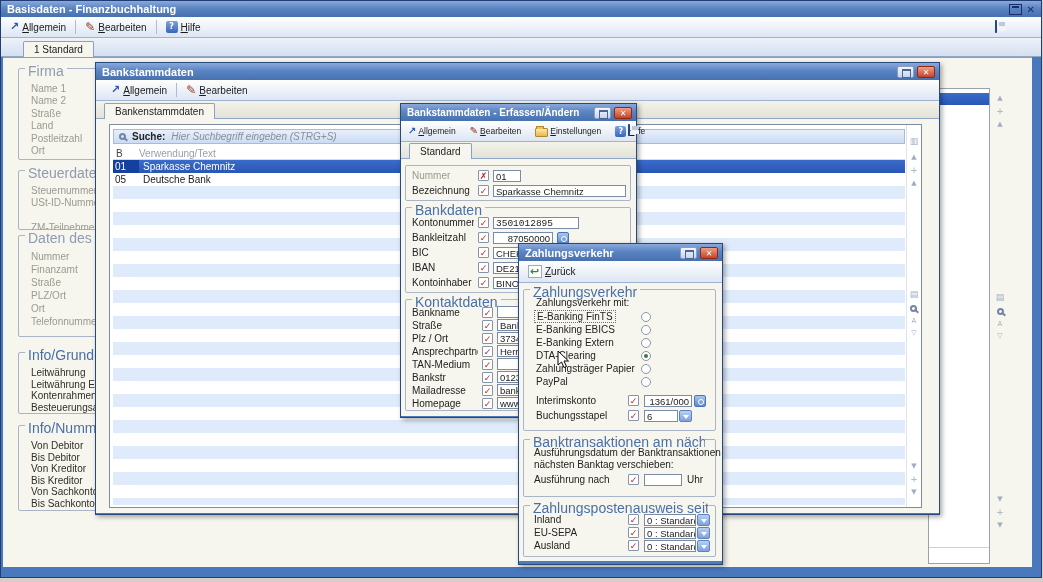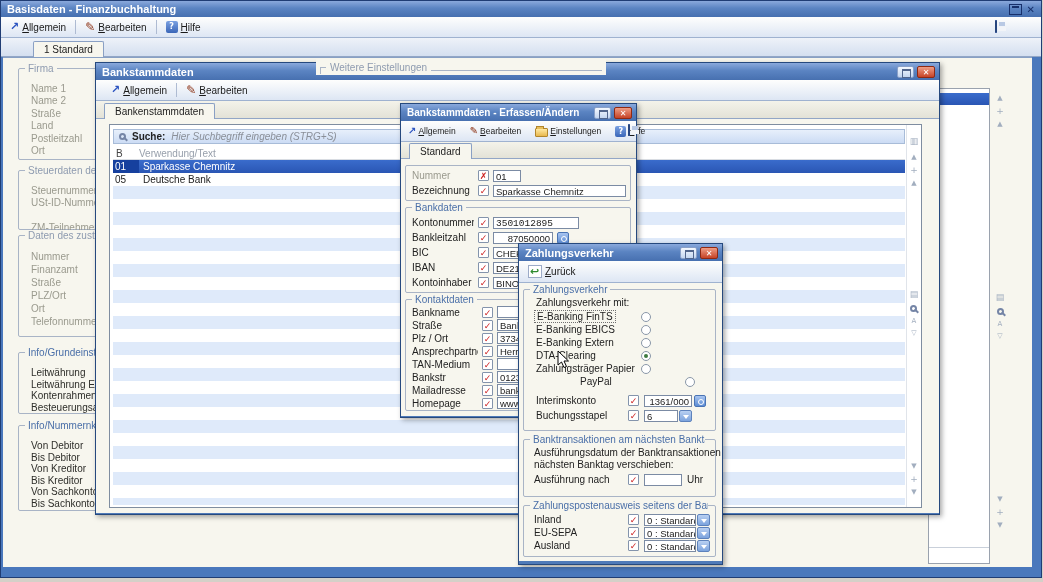--- a/index.html
+++ b/index.html
@@ -46,21 +46,21 @@
   .i-back { width:14px; height:13px; background:#fff; border:1px solid #9cab c8; border:1px solid #9cabc8; position:relative; }
   .i-back span { position:absolute; left:1px; top:-1px; color:#2e8b2e; font:bold 11px/13px "DejaVu Sans",sans-serif; }
   .mag { width:7px; height:7px; border:2px solid #7585a6; border-radius:50%; position:relative; display:inline-block; }
   .mag::after { content:""; position:absolute; width:5px; height:2px; background:#7585a6;
     right:-4px; bottom:-2px; transform:rotate(45deg); }
   .glyph { font-family:"DejaVu Sans",sans-serif; }
 
   
   .grp { position:absolute; border:1px solid #a9b4c6; border-radius:2px; }
   .legend { position:absolute; top:-6px; left:6px; background:#f7f6ee; padding:0 3px;
-    font-size:10px; color:#4a6fa8; white-space:nowrap; }
+    font-size:14px; color:#4a6fa8; white-space:nowrap; }
   .legend.muted { color:#8e9bb0; }
   .cb { width:11px; height:11px; background:#fff; border:1px solid #8494ac; border-radius:1px;
     color:#cc2020; font:bold 9px/10px "DejaVu Sans",sans-serif; text-align:center; flex:none; }
   .radio { width:10px; height:10px; border:1px solid #8a97a8; border-radius:50%; background:#fff; position:relative; flex:none; }
   .radio.sel::after { content:""; position:absolute; inset:2px; border-radius:50%; background:#3e7a40; }
   .field { background:#fff; border:1px solid #7b8ba4; height:12px; font-size:9.5px; line-height:11px;
     padding:0 2px; overflow:hidden; white-space:nowrap; }
   .ddbtn { width:13px; height:12px; flex:none; background:linear-gradient(#b9d0f2,#7ca3dd); border:1px solid #5d82bc;
     border-radius:2px; position:relative; }
   .ddbtn::after { content:""; position:absolute; left:3px; top:4px;
@@ -119,21 +119,21 @@
       </span>
       <span class="tsep"></span>
       <span class="titem">
         <span class="i-help">?</span>
         <span class="tlabel">Hilfe</span>
       </span>
       <span style="position:absolute; right:44px; top:4px;">
         <span class="i-floppy"></span>
       </span>
     </div>
-    <div class="tabstrip" style="height:19px; padding-left:32px;">
+    <div class="tabstrip" style="height:19px; padding-left:22px;">
       <span class="tab">1 Standard</span>
     </div>
 
     <div id="main-content">
 
       <div class="sgrp" style="top:10px; height:92px;">
         <span class="legend muted">Firma</span>
         <div class="sitems muted" style="line-height:12.4px;">
           <div>Name 1</div>
           <div>Name 2</div>
@@ -193,26 +193,20 @@
       <div class="ctrl glyph" style="left:991px; top:235px; font-size:9px;">▤</div>
       <div style="position:absolute; left:994px; top:248px;"><span class="mag"></span></div>
       <div class="ctrl glyph" style="left:991px; top:262px;">A</div>
       <div class="ctrl glyph" style="left:991px; top:274px;">▽</div>
       <div class="ctrl glyph" style="left:991px; top:437px;">▼</div>
       <div class="ctrl glyph" style="left:991px; top:450px; font-size:9px;">+</div>
       <div class="ctrl glyph" style="left:991px; top:463px;">▼</div>
     </div>
   </div>
 
-  <div style="position:absolute; left:316px; top:59px; width:290px; height:16px; background:#f7f6ee; z-index:15;
-              display:flex; align-items:center; gap:4px; padding:0 4px;">
-    <span style="width:6px; height:7px; border-left:1px solid #a9b4c6; border-top:1px solid #a9b4c6; margin-top:7px;"></span>
-    <span style="color:#8e9bb0; white-space:nowrap;">Weitere Einstellungen</span>
-    <span style="flex:1; border-top:1px solid #a9b4c6; margin-top:7px;"></span>
-  </div>
 
   <div class="win" style="left:95px; top:62px; width:845px; height:453px; z-index:10; padding:0 3px 3px 3px;">
     <div class="titlebar" style="margin:0 -3px;">
       <span>Bankstammdaten</span>
       <span class="capbtns">
         <span class="btn-restore"></span>
         <span class="btn-close glyph">✕</span>
       </span>
     </div>
     <div class="toolbar" style="margin:0 -3px; padding-left:12px;">
@@ -436,21 +430,21 @@
           <span class="radio" style="position:absolute; left:105px;"></span>
         </div>
         <div class="row" style="left:12px; top:59px; right:8px;">
           <span class="lbl">DTA-Clearing</span>
           <span class="radio sel" style="position:absolute; left:105px;"></span>
         </div>
         <div class="row" style="left:12px; top:72px; right:8px;">
           <span class="lbl">Zahlungsträger Papier</span>
           <span class="radio" style="position:absolute; left:105px;"></span>
         </div>
-        <div class="row" style="left:12px; top:85px; right:8px;margin-left:44px;">
+        <div class="row" style="left:12px; top:85px; right:8px;">
           <span class="lbl">PayPal</span>
           <span class="radio" style="position:absolute; left:105px;"></span>
         </div>
         <div class="row" style="left:12px; top:104px; right:8px;">
           <span class="lbl">Interimskonto</span>
           <span class="cb glyph" style="position:absolute; left:92px;">✓</span>
           <span class="field" style="position:absolute; left:108px; width:48px; text-align:right;">1361/000</span>
           <span class="lkbtn" style="position:absolute; left:158px;"></span>
         </div>
         <div class="row" style="left:12px; top:119px; right:8px;">

